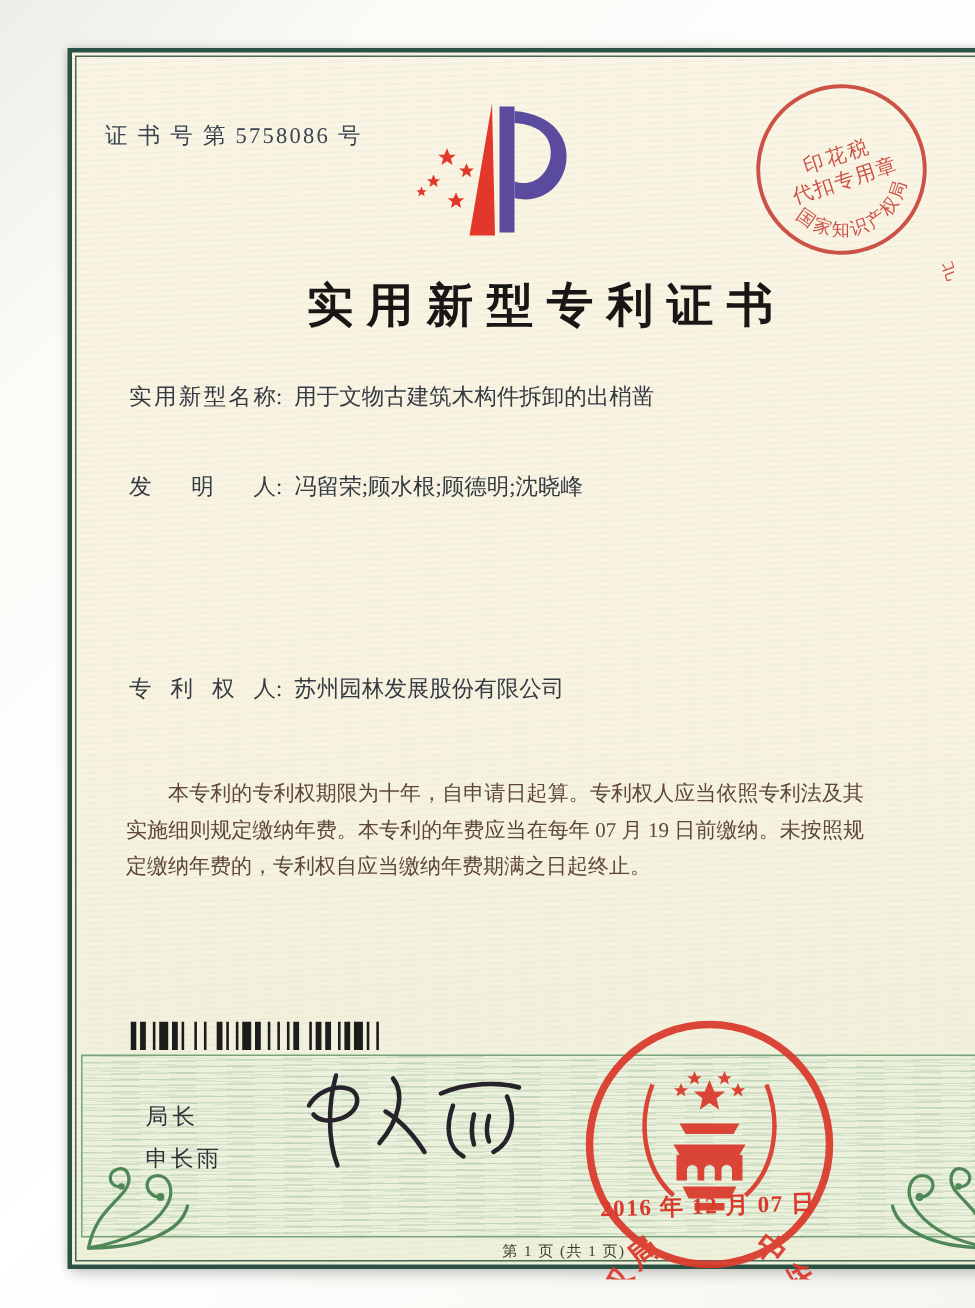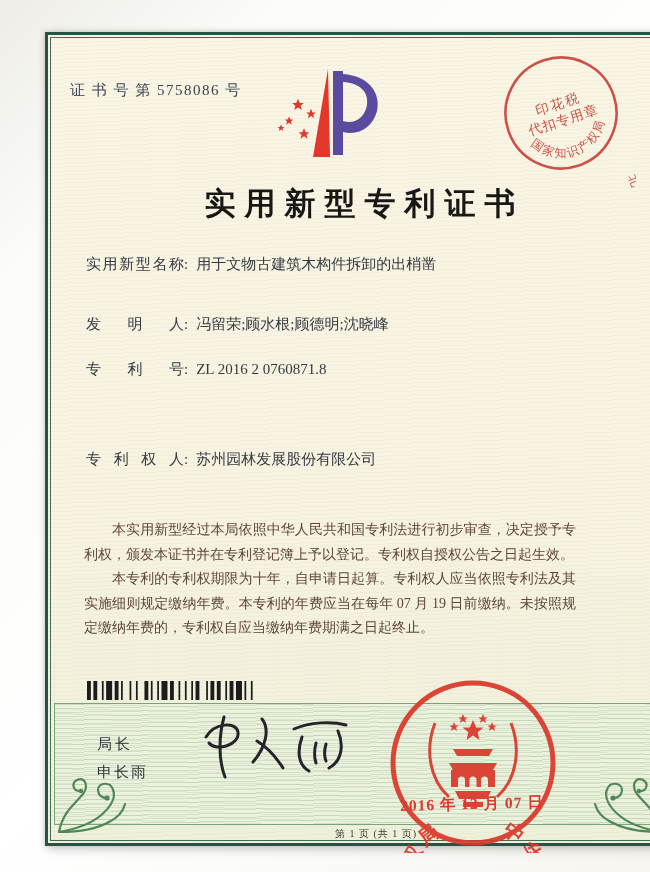--- a/index.html
+++ b/index.html
@@ -113,29 +113,25 @@
     </svg>
 
     <h1 class="title">实用新型专利证书</h1>
 
     <div class="field-row row-0">
       <span class="flabel">实用新型名称</span><span class="colon">:</span><span class="fvalue">用于文物古建筑木构件拆卸的出梢凿</span>
     </div>
     <div class="field-row row-1">
       <span class="flabel">发明人</span><span class="colon">:</span><span class="fvalue">冯留荣;顾水根;顾德明;沈晓峰</span>
     </div>
-    <div class="field-row row-2">
-      <span class="flabel">专利号</span><span class="colon">:</span><span class="fvalue">ZL 2016 2 0760871.8</span>
-    </div>
     <div class="field-row row-4">
       <span class="flabel">专利权人</span><span class="colon">:</span><span class="fvalue">苏州园林发展股份有限公司</span>
     </div>
 
     <div class="paras">
-      <p>本实用新型经过本局依照中华人民共和国专利法进行初步审查，决定授予专利权，颁发本证书并在专利登记簿上予以登记。专利权自授权公告之日起生效。</p>
       <p>本专利的专利权期限为十年，自申请日起算。专利权人应当依照专利法及其实施细则规定缴纳年费。本专利的年费应当在每年 07 月 19 日前缴纳。未按照规定缴纳年费的，专利权自应当缴纳年费期满之日起终止。</p>
     </div>
 
     <svg class="barcode" id="barcode" width="166" height="20" viewBox="0 0 166 20">
         <rect x="0.00" y="0" width="3.86" height="19" fill="#1c1c1c"></rect>
         <rect x="6.38" y="0" width="3.86" height="19" fill="#1c1c1c"></rect>
         <rect x="14.90" y="0" width="1.73" height="19" fill="#1c1c1c"></rect>
         <rect x="19.15" y="0" width="5.98" height="19" fill="#1c1c1c"></rect>
         <rect x="27.67" y="0" width="3.86" height="19" fill="#1c1c1c"></rect>
         <rect x="34.05" y="0" width="1.73" height="19" fill="#1c1c1c"></rect>

